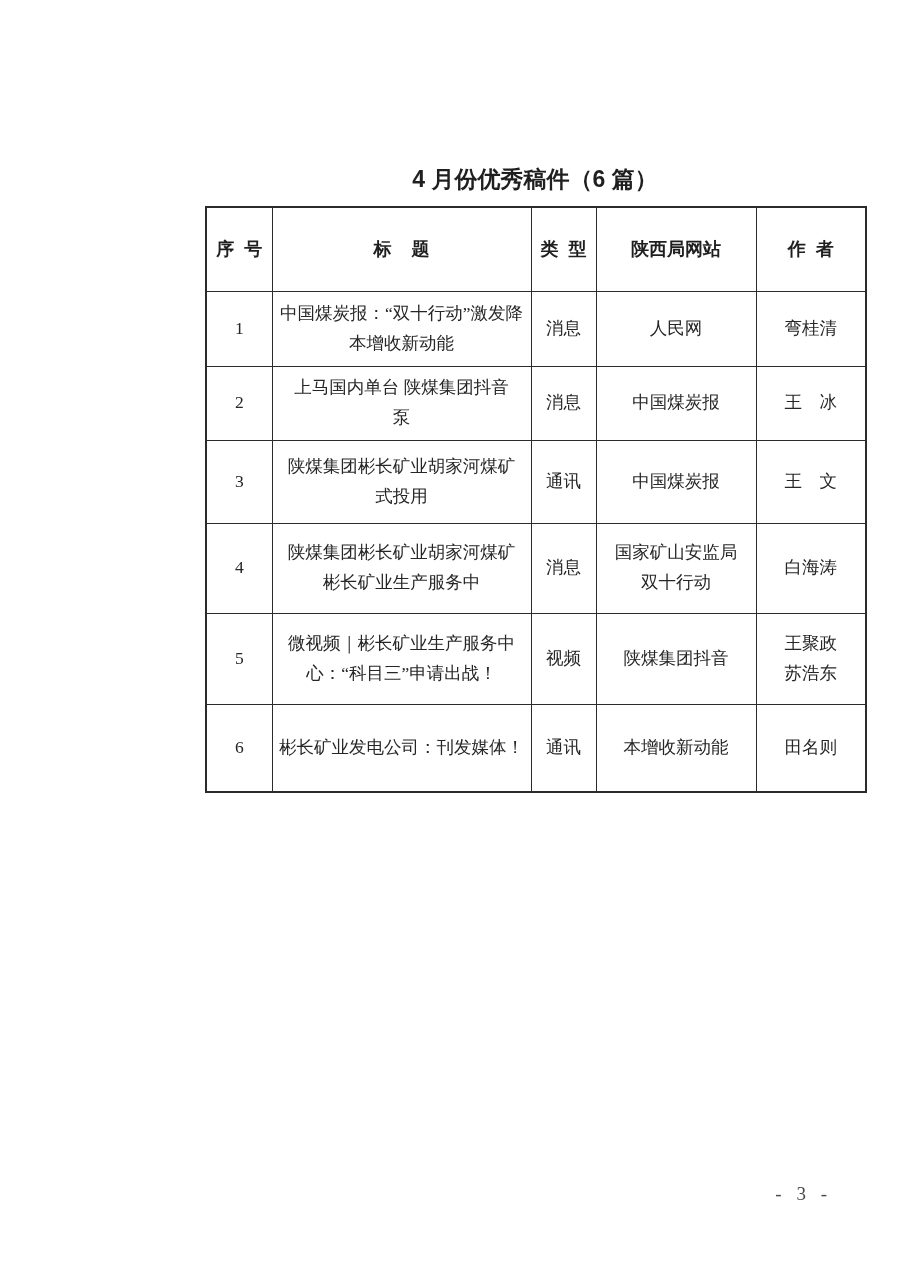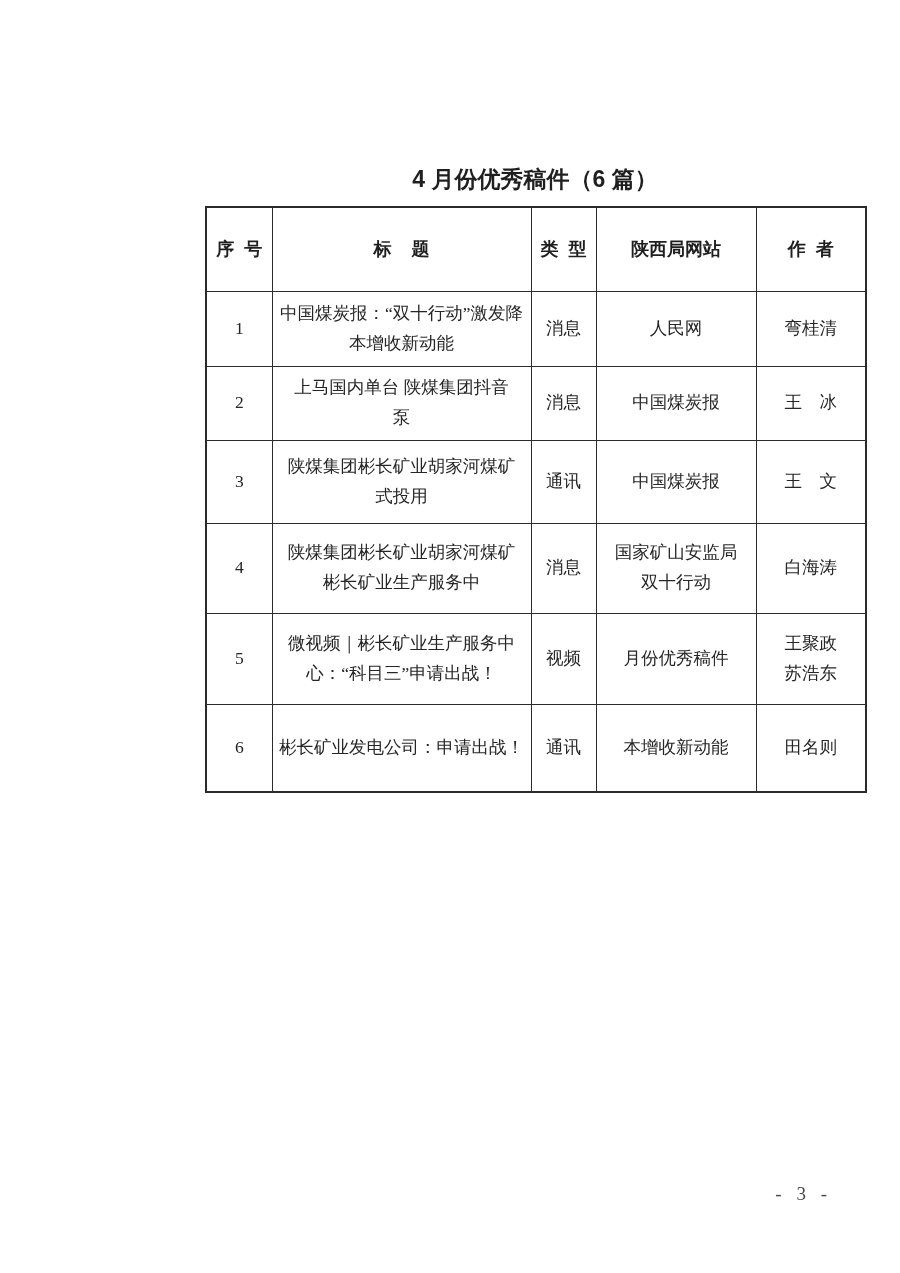--- a/index.html
+++ b/index.html
@@ -133,27 +133,27 @@
         <td>消息</td>
         <td>国家矿山安监局
 双十行动</td>
         <td>白海涛</td>
       </tr>
       <tr class="r5">
         <td>5</td>
         <td>微视频｜彬长矿业生产服务中
 心：“科目三”申请出战！</td>
         <td>视频</td>
-        <td>月份优秀稿件</td>
+        <td>陕煤集团抖音</td>
         <td>王聚政
 苏浩东</td>
       </tr>
       <tr class="r6">
         <td>6</td>
-        <td>彬长矿业发电公司：申请出战！</td>
+        <td>彬长矿业发电公司：刊发媒体！</td>
         <td>通讯</td>
         <td>本增收新动能</td>
         <td>田名则</td>
       </tr>
     </tbody>
   </table>
 
   <div class="page-number">- 3 -</div>
 
 </div>

